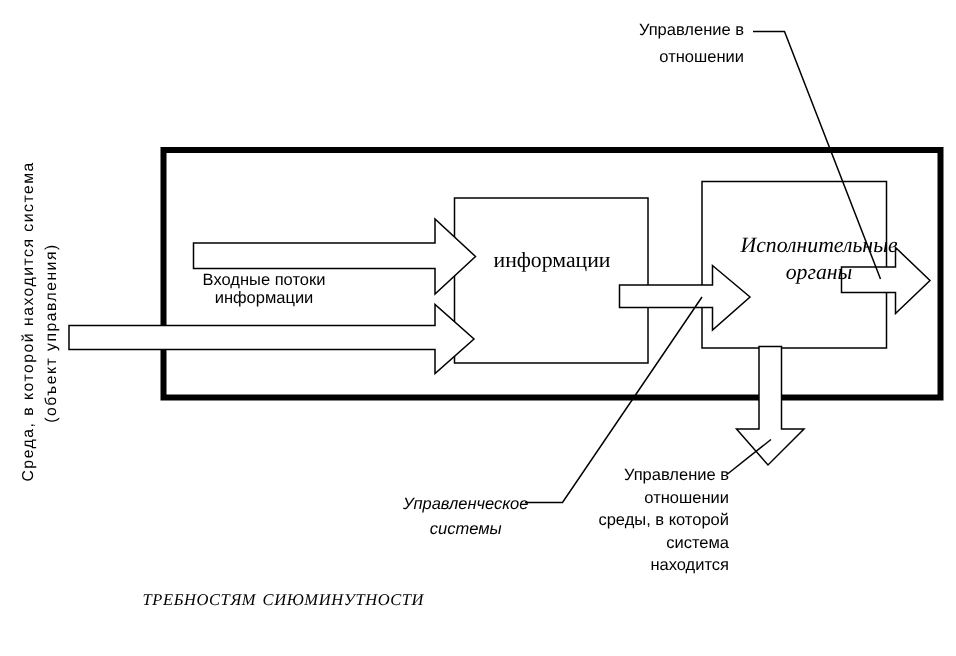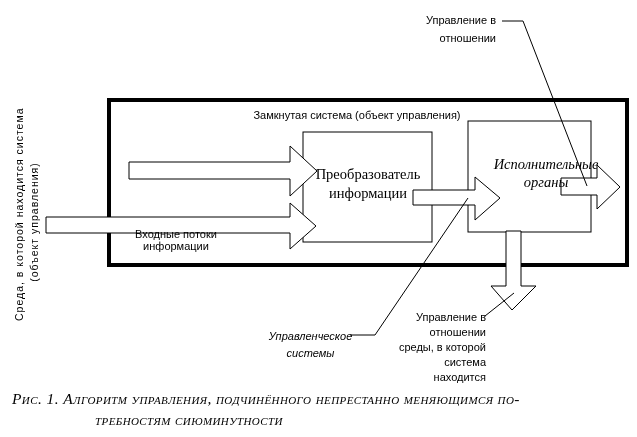--- a/index.html
+++ b/index.html
@@ -21,21 +21,21 @@
     text-align: center;
     font-size: 10.5px; line-height: 15px; letter-spacing: 1px;
     white-space: nowrap;
   }
   .closed-system-label {
     left: 252px; top: 109px; width: 210px;
     text-align: center; font-size: 11px; line-height: 12px; white-space: nowrap;
   }
   .input-flows-label {
     left: 116px; top: 181px; width: 120px;
-    text-align: center; font-size: 11px; line-height: 12px; margin-top: 47px;
+    text-align: center; font-size: 11px; line-height: 12px;
   }
   .box-text {
     font-family: "Liberation Serif", serif;
     font-size: 14.5px;
     text-align: center;
   }
   .transformer-text { left: 304px; top: 165px; width: 128px; line-height: 19px; }
   .executive-text  { left: 485px; top: 155px; width: 122px; line-height: 18px; font-style: italic; }
   .system-control-label {
     left: 396px; top: 12px; width: 100px;
@@ -81,29 +81,27 @@
     <polyline points="502,21 523,21 587,186" fill="none" stroke="#000000" stroke-width="1"></polyline>
     <polyline points="350,335 375,335 468,198" fill="none" stroke="#000000" stroke-width="1"></polyline>
     <line x1="485" y1="316" x2="514" y2="293" stroke="#000000" stroke-width="1"></line>
   </svg>
 
   <div class="label env-label">
     <div>Среда, в которой находится система</div>
     <div>(объект управления)</div>
   </div>
 
-  <div class="label closed-system-label">Замкнутая система (объект управления)</div>
 
   <div class="label input-flows-label">
     <div>Входные потоки</div>
     <div>информации</div>
   </div>
 
   <div class="label box-text transformer-text">
-    <div>Преобразователь</div>
     <div>информации</div>
   </div>
 
   <div class="label box-text executive-text">
     <div>Исполнительные</div>
     <div>органы</div>
   </div>
 
   <div class="label system-control-label">
     <div>Управление в</div>
@@ -117,17 +115,16 @@
 
   <div class="label env-control-label">
     <div>Управление в</div>
     <div>отношении</div>
     <div>среды, в которой</div>
     <div>система</div>
     <div>находится</div>
   </div>
 
   <div class="label caption">
-    <div class="caption-line1">Рис. 1. Алгоритм управления, подчинённого непрестанно меняющимся по-</div>
     <div class="caption-line2">требностям сиюминутности</div>
   </div>
 
 </div>
 
 </body></html>

